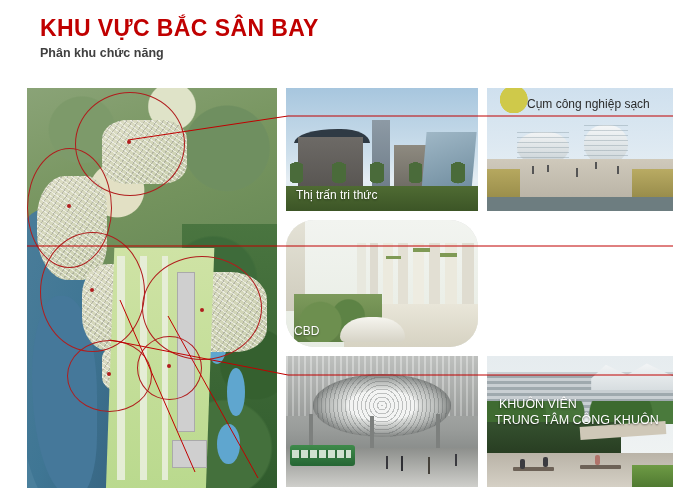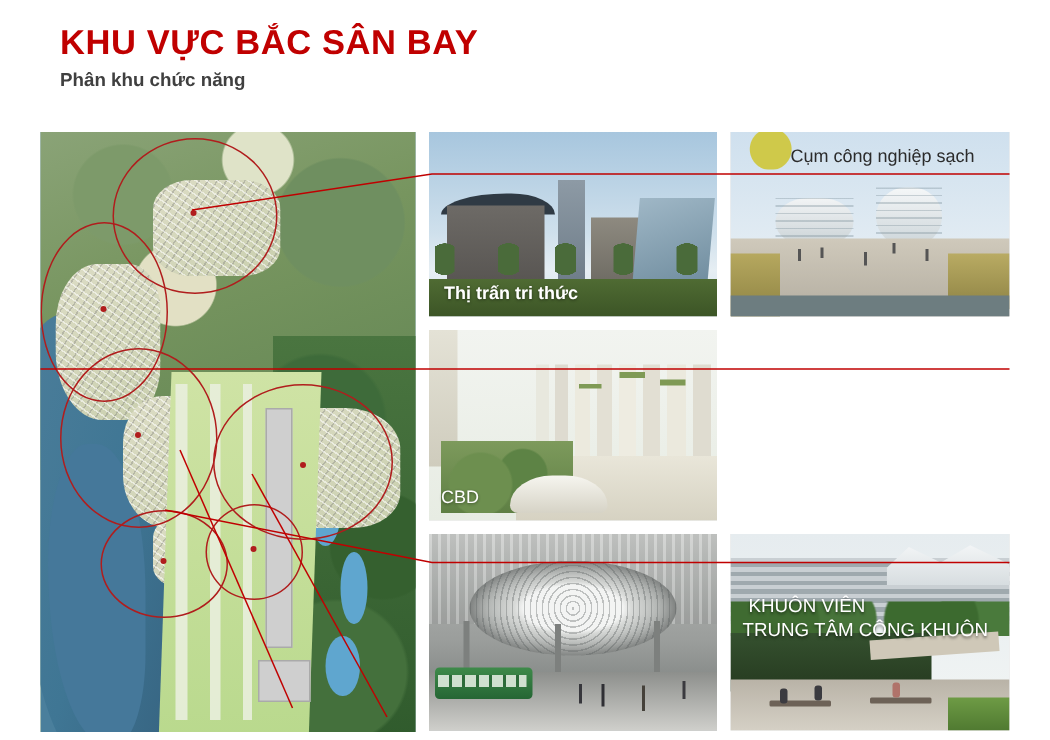--- a/index.html
+++ b/index.html
@@ -233,21 +233,21 @@
     <div class="bldg-a"></div>
     <div class="tower"></div>
     <div class="bldg-b"></div>
     <div class="glass"></div>
     <div class="tree" style="left:2%;"></div>
     <div class="tree" style="left:24%;"></div>
     <div class="tree" style="left:44%;"></div>
     <div class="tree" style="left:64%;"></div>
     <div class="tree" style="left:86%;"></div>
     <div class="lawn"></div>
-    <div class="ph-label lbl-white" style="left:10px;bottom:8px;font-weight:bold;">Thị trấn tri thức</div>
+    <div class="ph-label lbl-white" style="left:10px;bottom:8px;">Thị trấn tri thức</div>
   </div>
 
   <div class="photo" id="p2" style="left:487px;top:88px;width:186px;height:123px;">
     <div class="sky"></div>
     <div class="leaf"></div>
     <div class="round-a">
       <div class="stripes"></div>
     </div>
     <div class="round-b">
       <div class="stripes"></div>
@@ -257,21 +257,21 @@
     <div class="grass-r"></div>
     <div class="water-b"></div>
     <div class="person" style="left:24%;bottom:30%;height:8px;"></div>
     <div class="person" style="left:32%;bottom:32%;height:7px;"></div>
     <div class="person" style="left:48%;bottom:28%;height:9px;"></div>
     <div class="person" style="left:58%;bottom:34%;height:7px;"></div>
     <div class="person" style="left:70%;bottom:30%;height:8px;"></div>
     <div class="ph-label lbl-dark" style="left:40px;top:10px;text-align:right;">Cụm công nghiệp sạch</div>
   </div>
 
-  <div class="photo" id="p3" style="left:286px;top:220px;width:192px;height:127px;">
+  <div class="photo" id="p3" style="left:286px;top:220px;width:192px;height:127px;border-radius:28px;">
     <div class="sky"></div>
     <div class="towers"></div>
     <div class="leftblock"></div>
     <div class="lowrise"></div>
     <div class="roofdeck" style="left:52%;top:28%;width:8%;height:3%;"></div>
     <div class="roofdeck" style="left:66%;top:22%;width:9%;height:3%;"></div>
     <div class="roofdeck" style="left:80%;top:26%;width:9%;height:3%;"></div>
     <div class="greenbelt"></div>
     <div class="dome"></div>
     <div class="ph-label lbl-white" style="left:8px;bottom:8px;">CBD</div>

